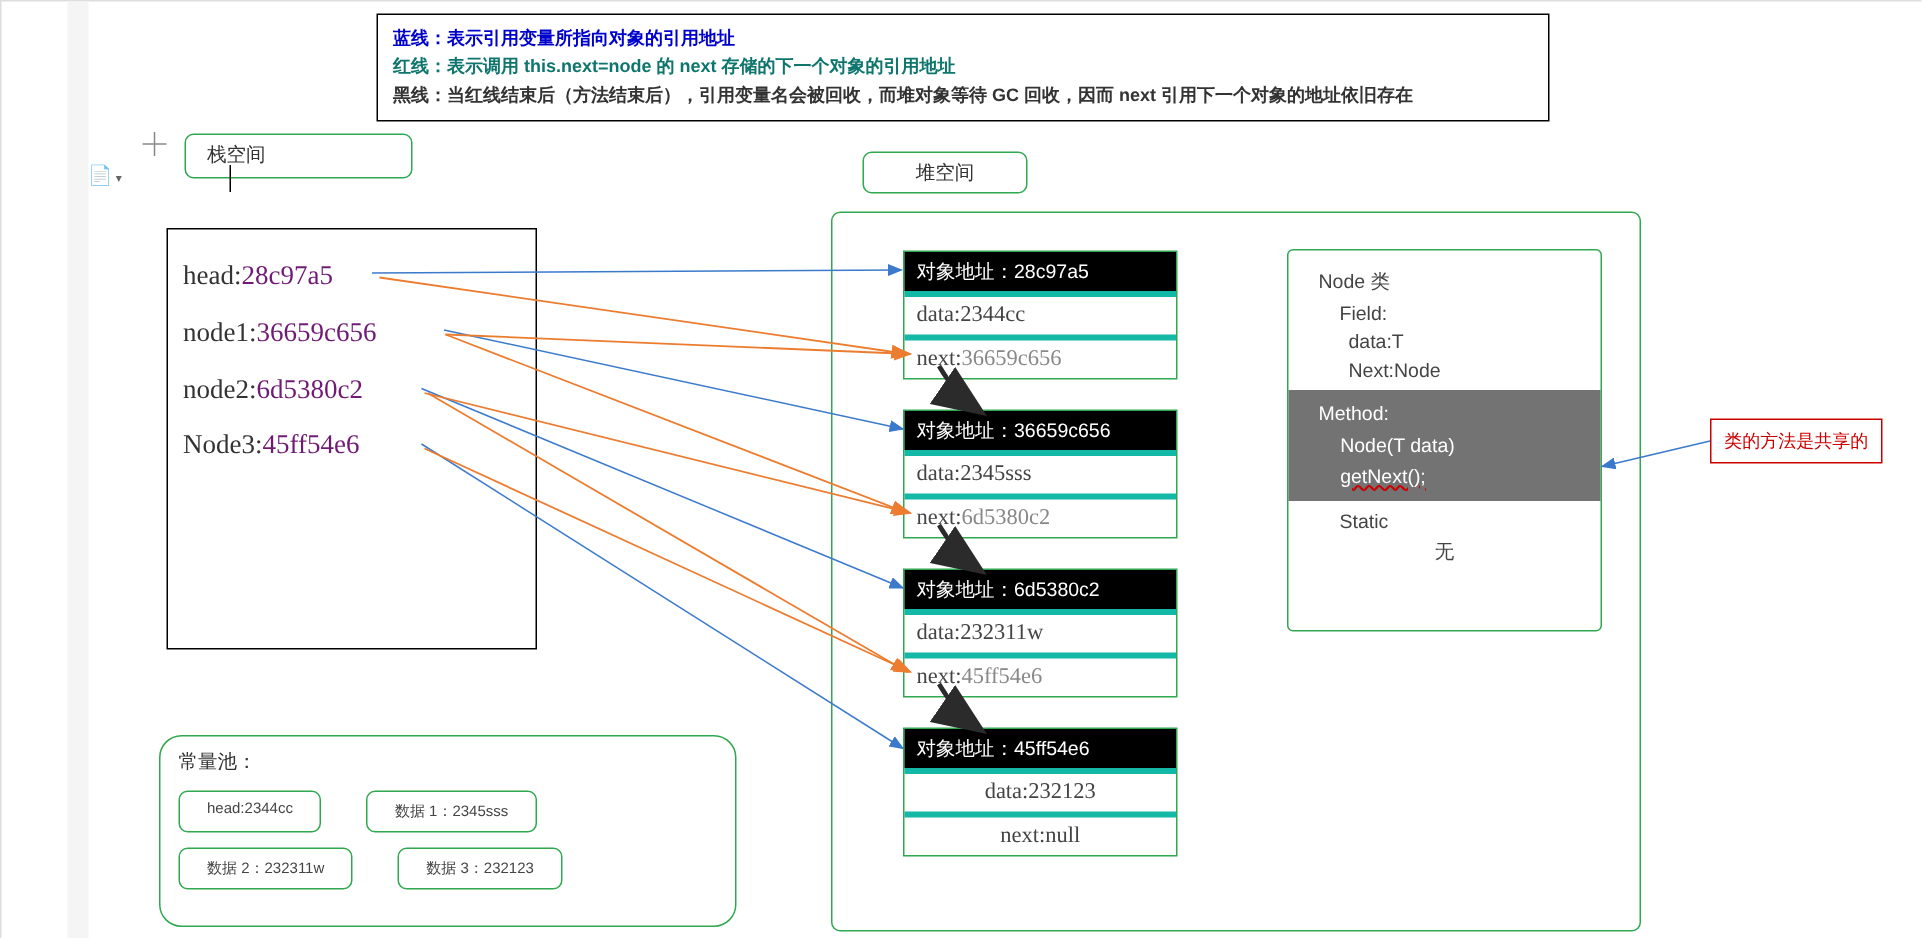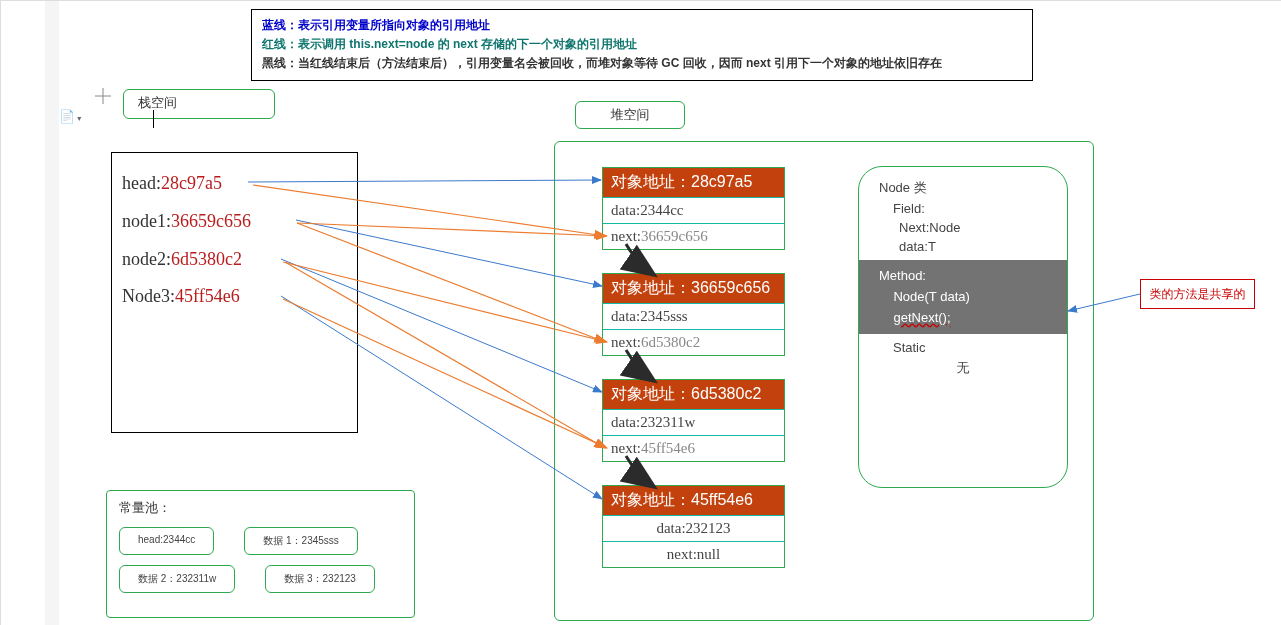--- a/index.html
+++ b/index.html
@@ -9,40 +9,40 @@
 .legend{position:absolute;left:250px;top:8px;width:782px;border:1px solid #000;padding:6px 10px;line-height:1.6;font-size:12px;font-weight:bold;box-sizing:border-box}
 .legend .blue{color:#0000cc}
 .legend .red{color:#0f766e}
 
 .label-box{position:absolute;border:1px solid #2fa84f;border-radius:6px;padding:4px 14px;font-size:13px;color:#333;background:#fff;box-sizing:border-box}
 .stack-label{left:122px;top:88px;width:152px;height:30px;text-align:left}
 .heap-label{left:574px;top:100px;width:110px;height:28px;text-align:center}
 .cursor{position:absolute;left:152px;top:109px;width:1px;height:18px;background:#000}
 
 .stack-box{position:absolute;left:110px;top:151px;width:247px;height:281px;border:1px solid #000;box-sizing:border-box;padding:12px 10px;font-family:"Times New Roman",serif;font-size:18px;line-height:2.1}
-.stack-box .addr{color:#b91c1c}
+.stack-box .addr{color:#701a75}
 
 .heap-container{position:absolute;left:553px;top:140px;width:540px;height:480px;border:1px solid #2fa84f;border-radius:6px;box-sizing:border-box}
 
 .obj{position:absolute;width:183px;border:1px solid #2fa84f;background:#fff;box-sizing:border-box;font-size:13px}
-.obj .hdr{background:#c2410c;color:#fff;padding:4px 8px;font-size:16px}
-.obj .row{padding:4px 8px;color:#444;font-family:"Times New Roman",serif;font-size:15px;border-top:1px solid #14b8a6}
+.obj .hdr{background:#000000;color:#fff;padding:4px 8px;font-size:13px}
+.obj .row{padding:4px 8px;color:#444;font-family:"Times New Roman",serif;font-size:15px;border-top:4px solid #14b8a6}
 .obj .row .grey{color:#888}
 .obj4 .row{text-align:center}
 
-.class-box{position:absolute;left:857px;top:165px;width:210px;height:322px;border:1px solid #2fa84f;border-radius:24px;box-sizing:border-box;padding:10px 0 12px 0;color:#444}
+.class-box{position:absolute;left:857px;top:165px;width:210px;height:255px;border:1px solid #2fa84f;border-radius:4px;box-sizing:border-box;padding:10px 0 12px 0;color:#444}
 .class-box .plain{padding:2px 20px;font-size:13px}
 .class-box .indent{padding:2px 40px;font-size:13px}
 .class-box .method{background:#737373;color:#fff;padding:6px 20px;margin:4px 0;font-size:13px;line-height:1.6}
 .class-box .method .msq{text-decoration:underline wavy #cc0000}
 .class-box .center{text-align:center;font-family:SimSun,serif}
 
 .tip{position:absolute;left:1139px;top:278px;width:115px;height:30px;border:1px solid #cc0000;color:#cc0000;font-size:12px;display:flex;align-items:center;justify-content:center;box-sizing:border-box}
 
-.const-pool{position:absolute;left:105px;top:489px;width:309px;height:128px;border:1px solid #2fa84f;border-radius:4px;box-sizing:border-box;padding:8px 12px;font-size:13px;color:#333}
+.const-pool{position:absolute;left:105px;top:489px;width:385px;height:128px;border:1px solid #2fa84f;border-radius:15px;box-sizing:border-box;padding:8px 12px;font-size:13px;color:#333}
 .const-pool .title{margin-bottom:8px}
 .pill-row{display:flex;gap:30px;margin:10px 0}
 .pill{border:1px solid #2fa84f;border-radius:6px;padding:6px 18px;font-size:10px;color:#444}
 
 .left-gutter{position:absolute;left:44px;top:0;width:14px;height:625px;background:#f5f5f5}
 .doc-icon{position:absolute;left:58px;top:108px;font-size:13px;color:#3b7acb}
 .drop{font-size:8px;color:#666;margin-left:2px}
 </style>
 </head>
 <body>
@@ -95,22 +95,22 @@
 
   <div class="obj obj4" style="left:601px;top:484px">
     <div class="hdr">对象地址：45ff54e6</div>
     <div class="row">data:232123</div>
     <div class="row">next:null</div>
   </div>
 
   <div class="class-box">
     <div class="plain">Node 类</div>
     <div class="plain" style="padding-left:34px">Field:</div>
+    <div class="indent">data:T</div>
     <div class="indent">Next:Node</div>
-    <div class="indent">data:T</div>
     <div class="method">
       <span>Method:</span><br>
       &nbsp;&nbsp;&nbsp;&nbsp;<span>Node(T data)</span><br>
       &nbsp;&nbsp;&nbsp;&nbsp;<span class="msq">getNext();</span>
     </div>
     <div class="plain" style="padding-left:34px">Static</div>
     <div class="plain center">无</div>
   </div>
 
   <div class="tip">

